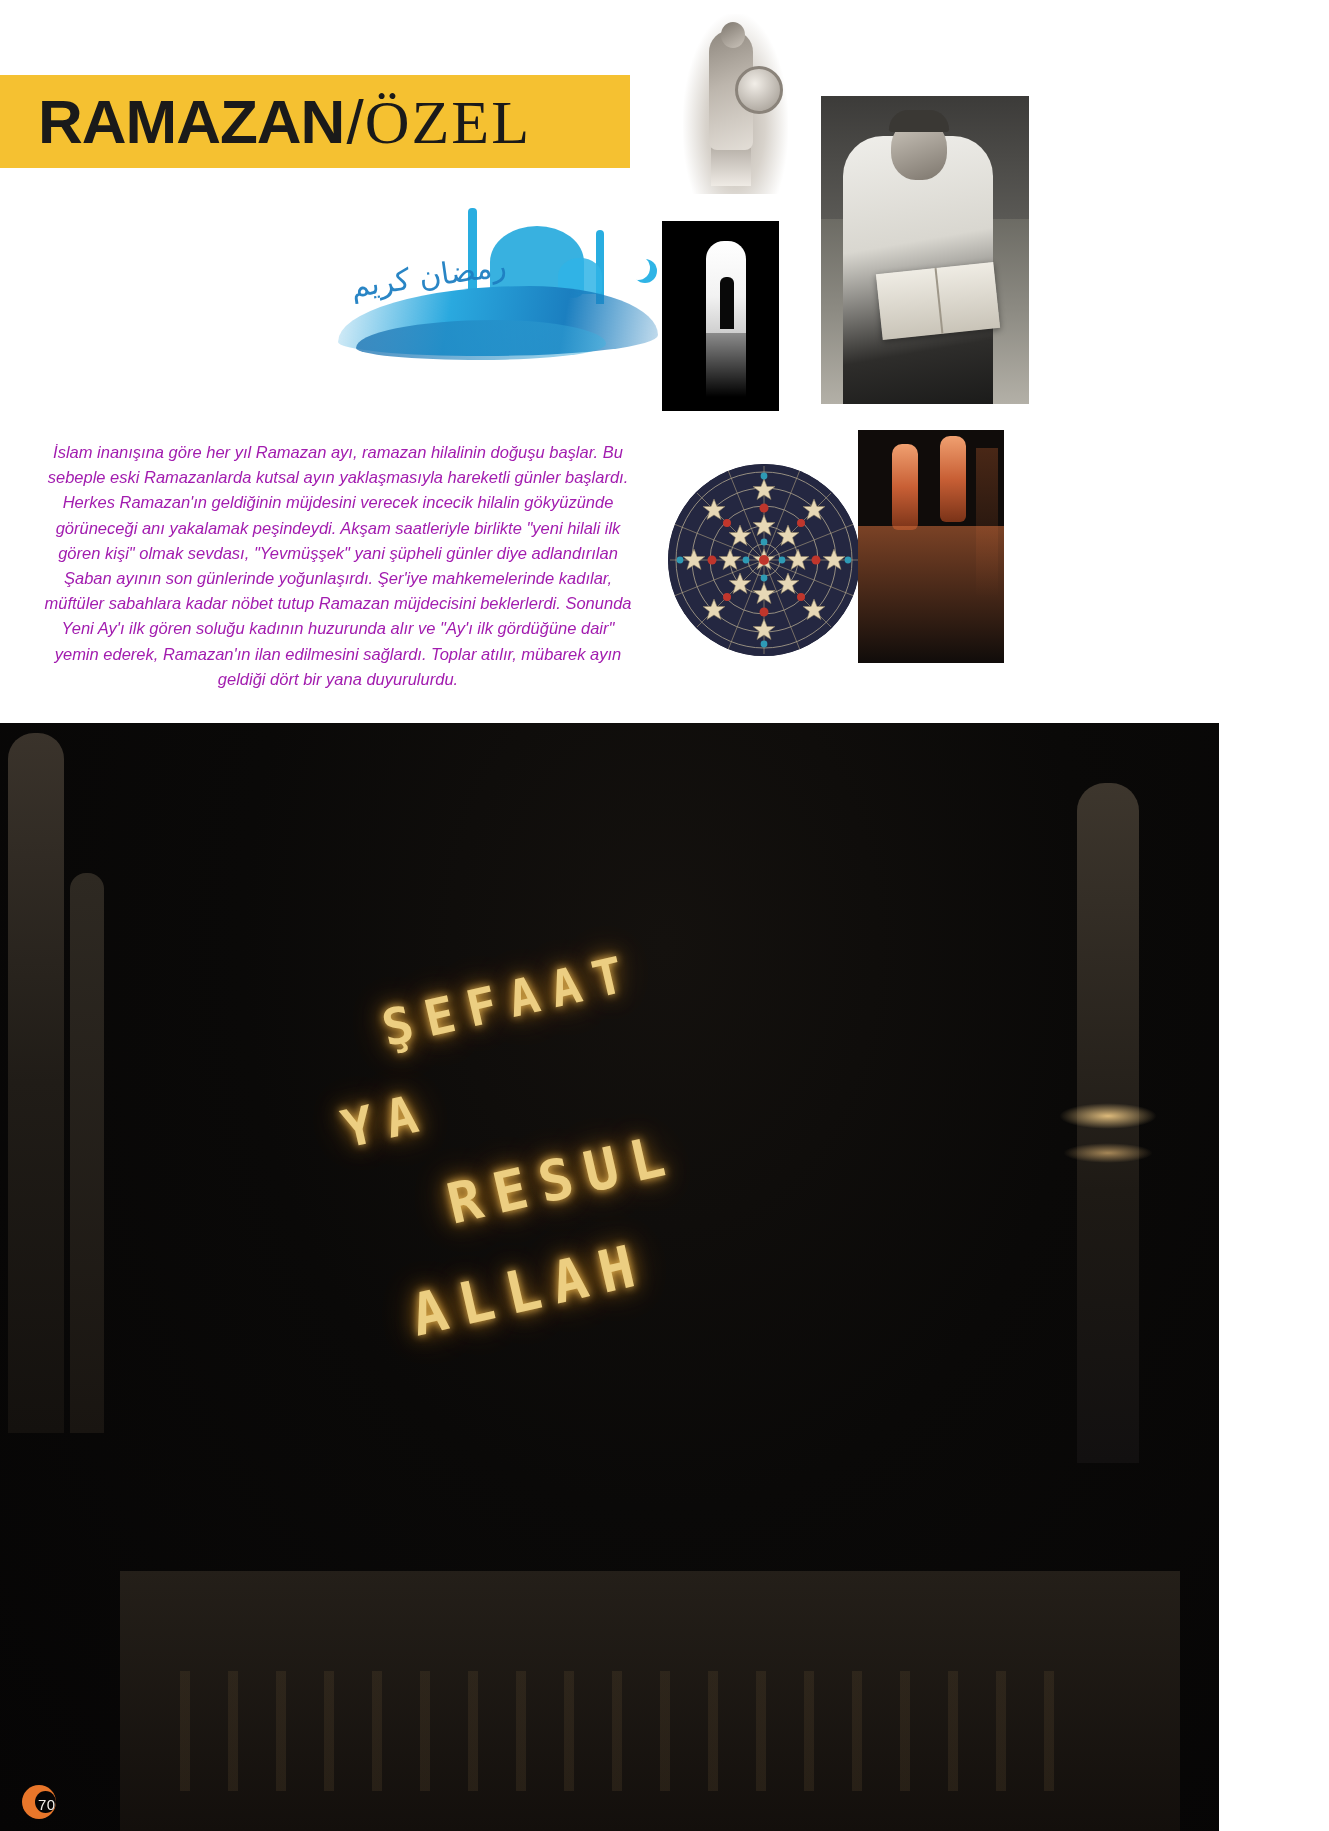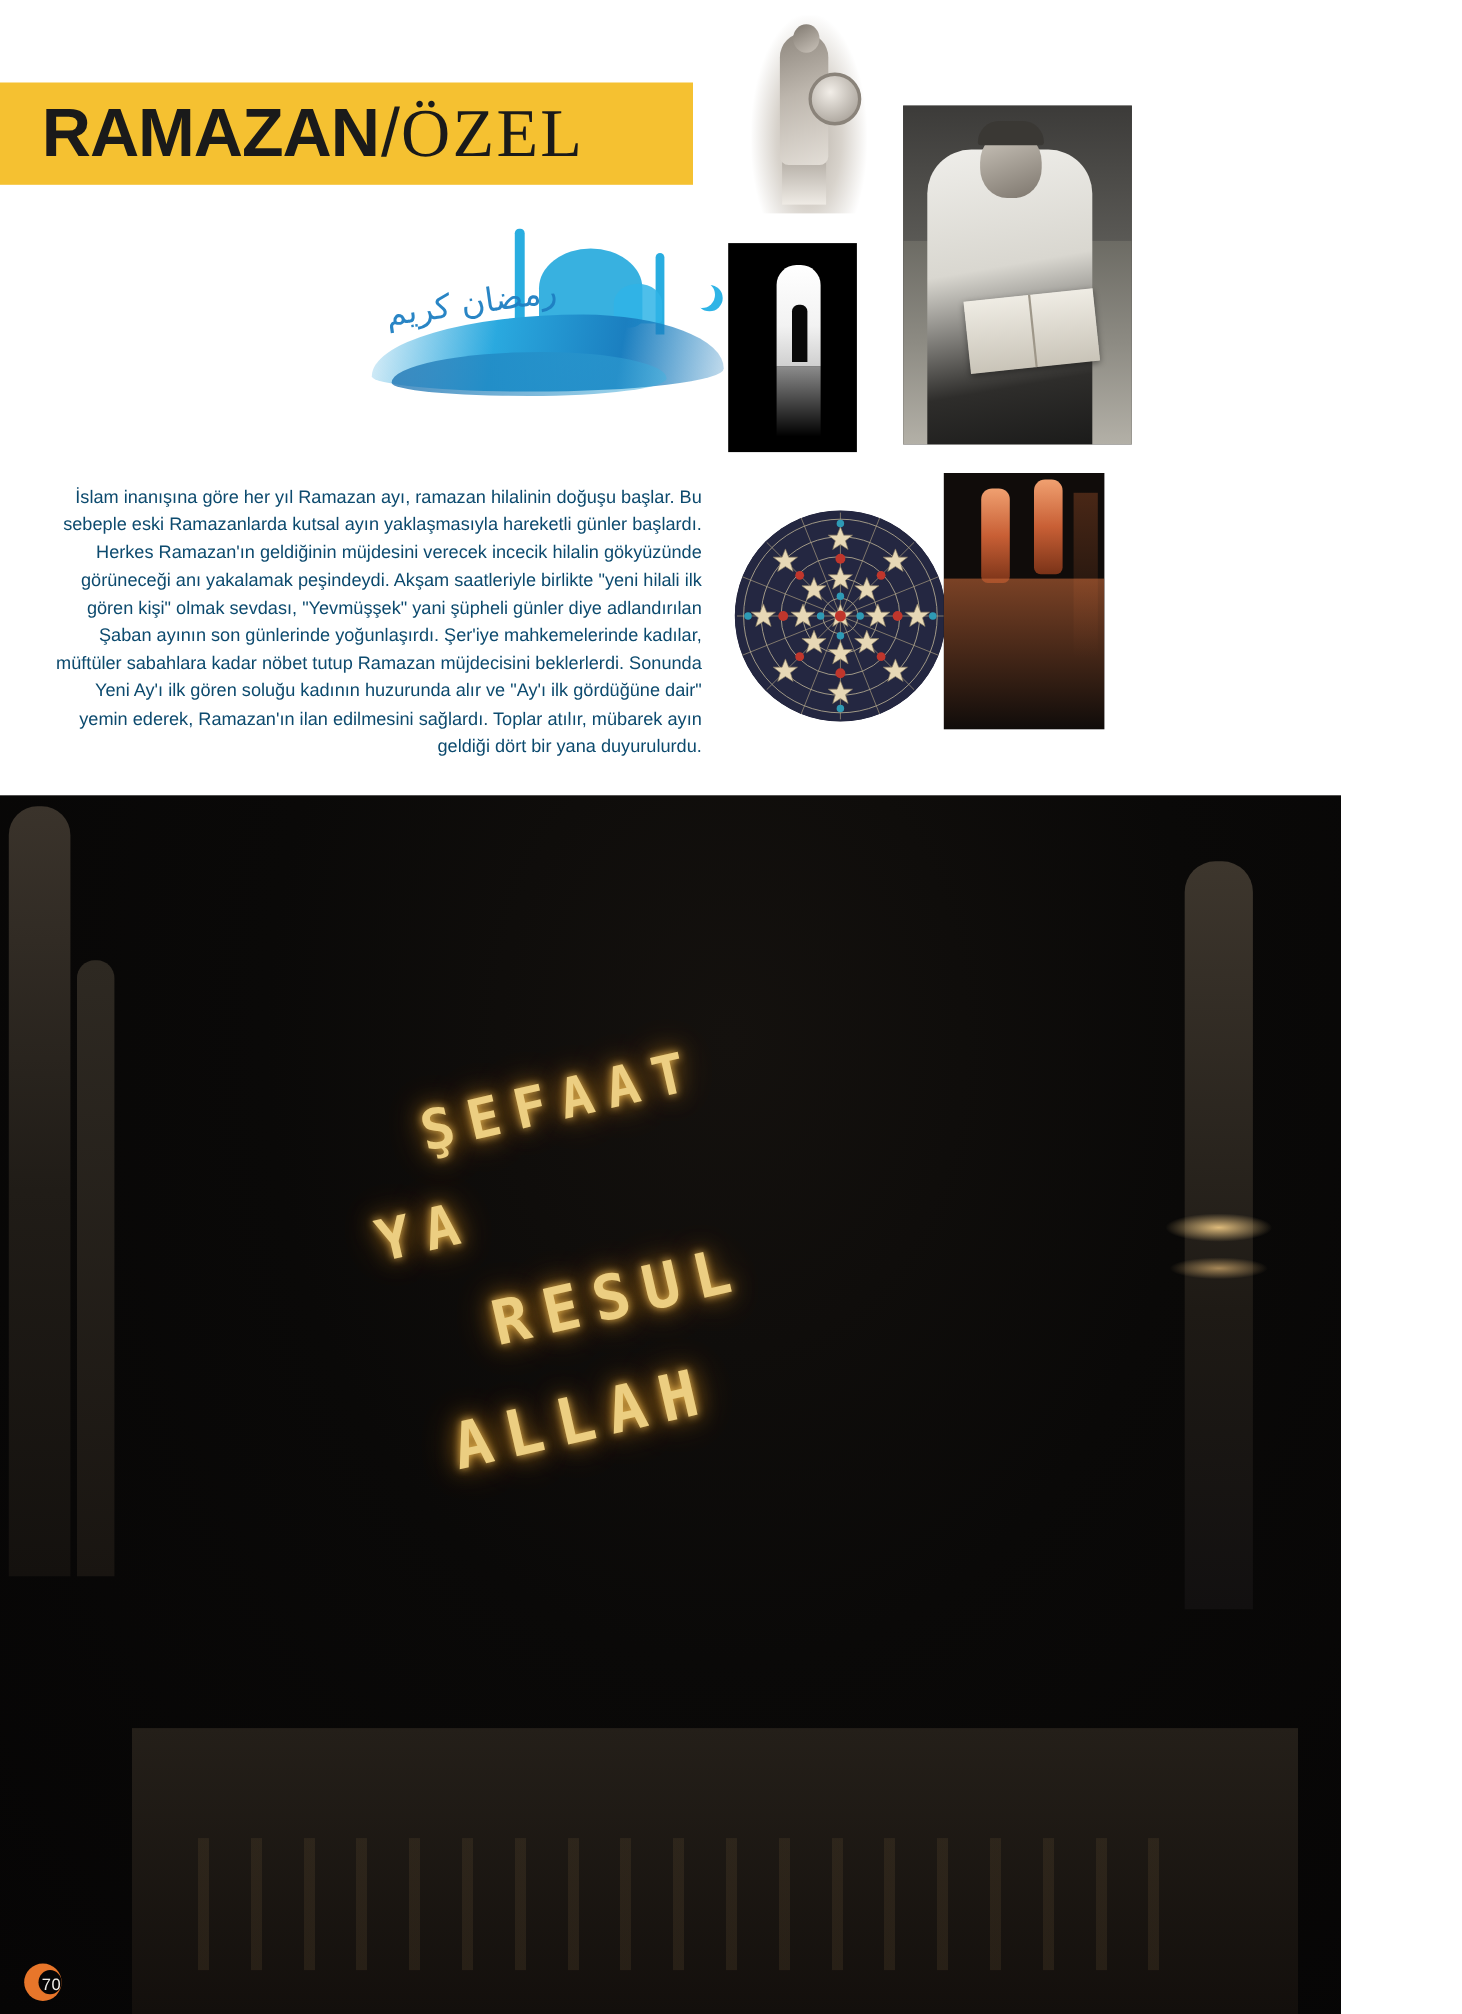--- a/index.html
+++ b/index.html
@@ -294,22 +294,23 @@
   }
 
   
   .body-text {
     position: absolute;
     left: 38px;
     top: 440px;
     width: 600px;
     font-size: 16.5px;
     line-height: 25.2px;
-    color: #0c4a6e;
-    text-align: right;
+    color: #a21caf;
+    text-align: center;
+    font-style: italic;
   }
 
   
   .rosette {
     position: absolute;
     left: 668px;
     top: 464px;
     width: 192px;
     height: 192px;
     border-radius: 50%;

